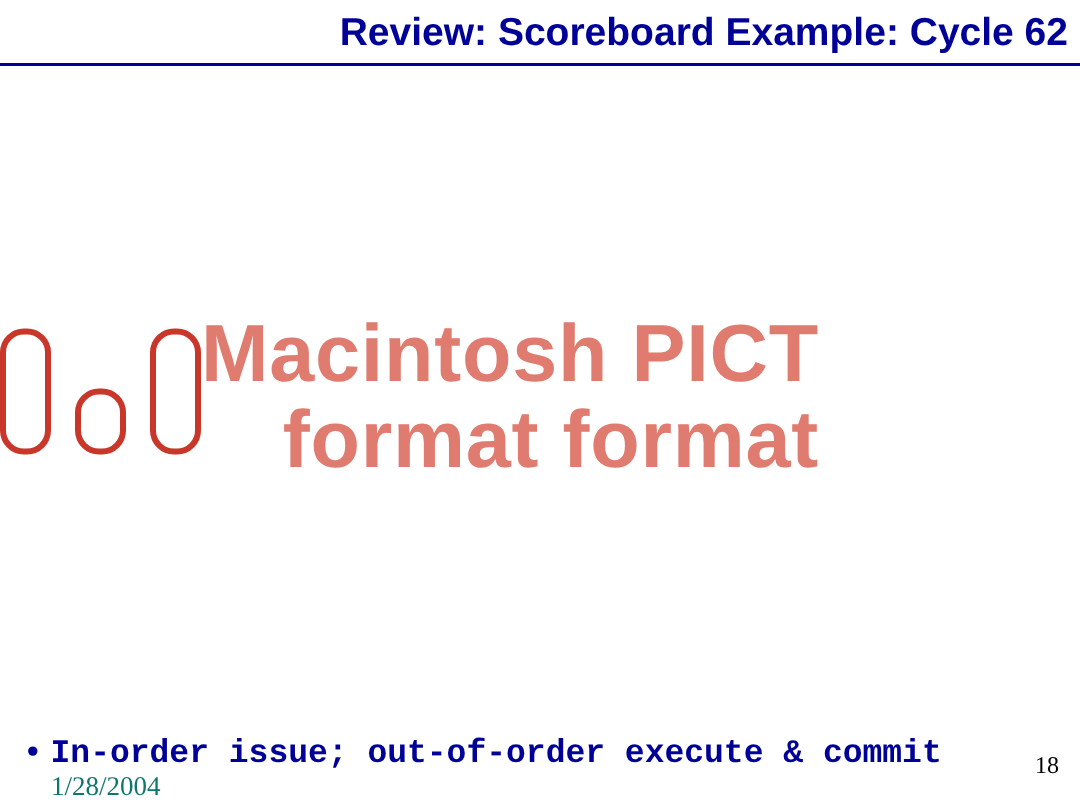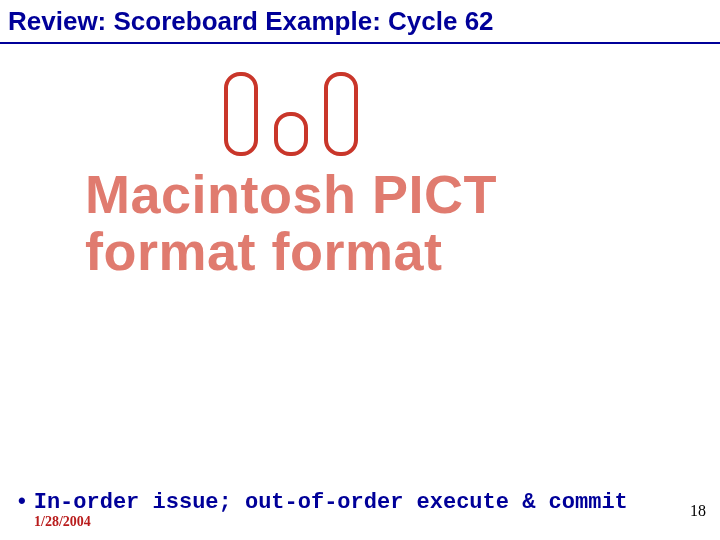--- a/index.html
+++ b/index.html
@@ -1,15 +1,15 @@
 <!DOCTYPE html>
 <html><head>
 <meta charset="utf-8">
 <style>
-  * { margin: 0; padding: 0; box-sizing: border-box; }
+  * { margin: 0; padding: 0; box-sizing: border-box; text-align: right; }
   html, body { width: 720px; height: 540px; overflow: hidden; background: #fff; font-family: Arial, Helvetica, sans-serif; }
   .slide {
     position: relative;
     width: 720px;
     height: 540px;
     background: #fff;
   }
   .title {
     position: absolute;
     top: 6px;
@@ -27,21 +27,20 @@
     height: 2px;
     background: #000099;
   }
   .figure-area {
     position: absolute;
     top: 70px;
     left: 0;
     width: 582px;
     height: 390px;
     display: flex;
-    flex-direction: column;
     align-items: center;
     justify-content: flex-start;
   }
   .red-boxes {
     display: flex;
     gap: 16px;
     align-items: center;
     justify-content: center;
     margin-bottom: 10px;
     margin-top: 2px;
@@ -77,23 +76,23 @@
   .bullet-dot {
     font-family: Arial, sans-serif;
     font-size: 22px;
     line-height: 1;
   }
   .date-label {
     position: absolute;
     left: 34px;
     top: 514px;
     font-family: "Times New Roman", Times, serif;
-    font-size: 14px;
-    font-weight: bold;
-    color: #b91c1c;
+    font-size: 18px;
+    font-weight: normal;
+    color: #0f766e;
   }
   .page-number {
     position: absolute;
     right: 14px;
     top: 502px;
     font-family: "Times New Roman", Times, serif;
     font-size: 16px;
     color: #000;
   }
 </style>

